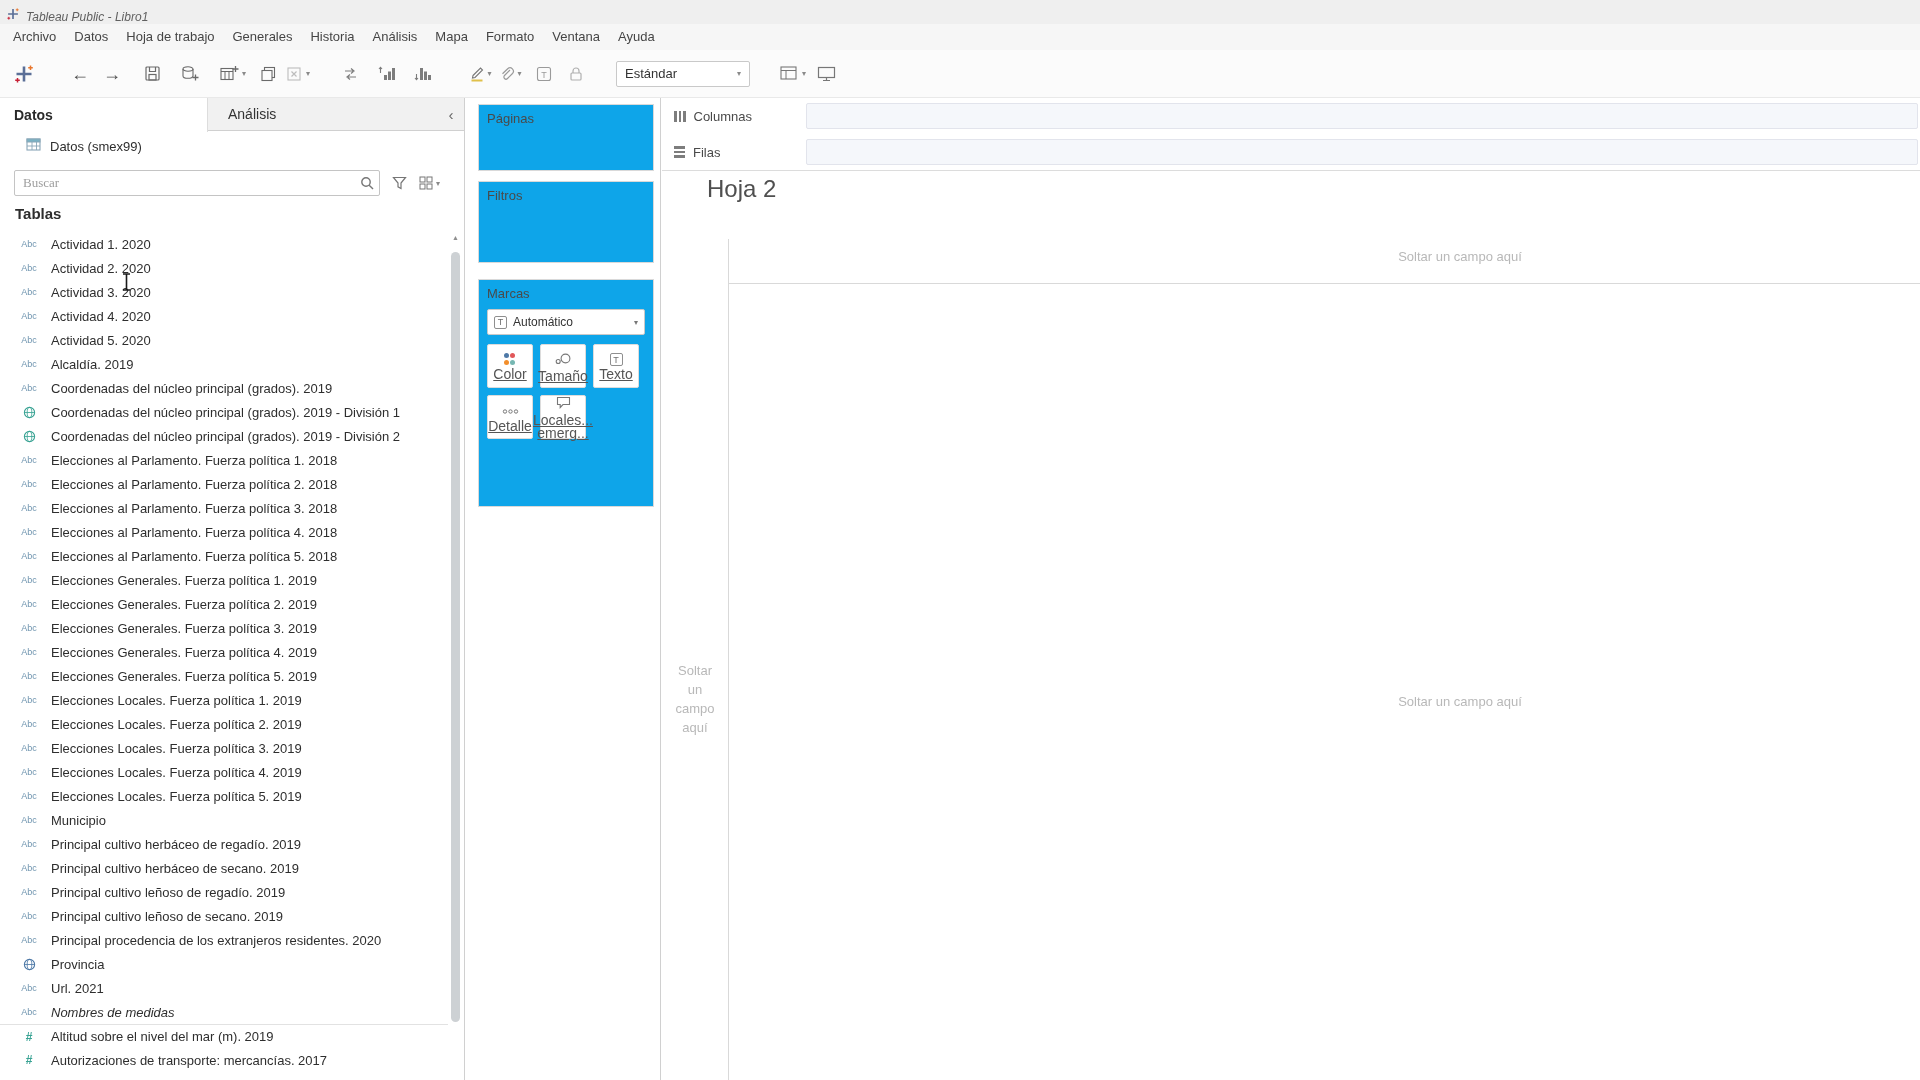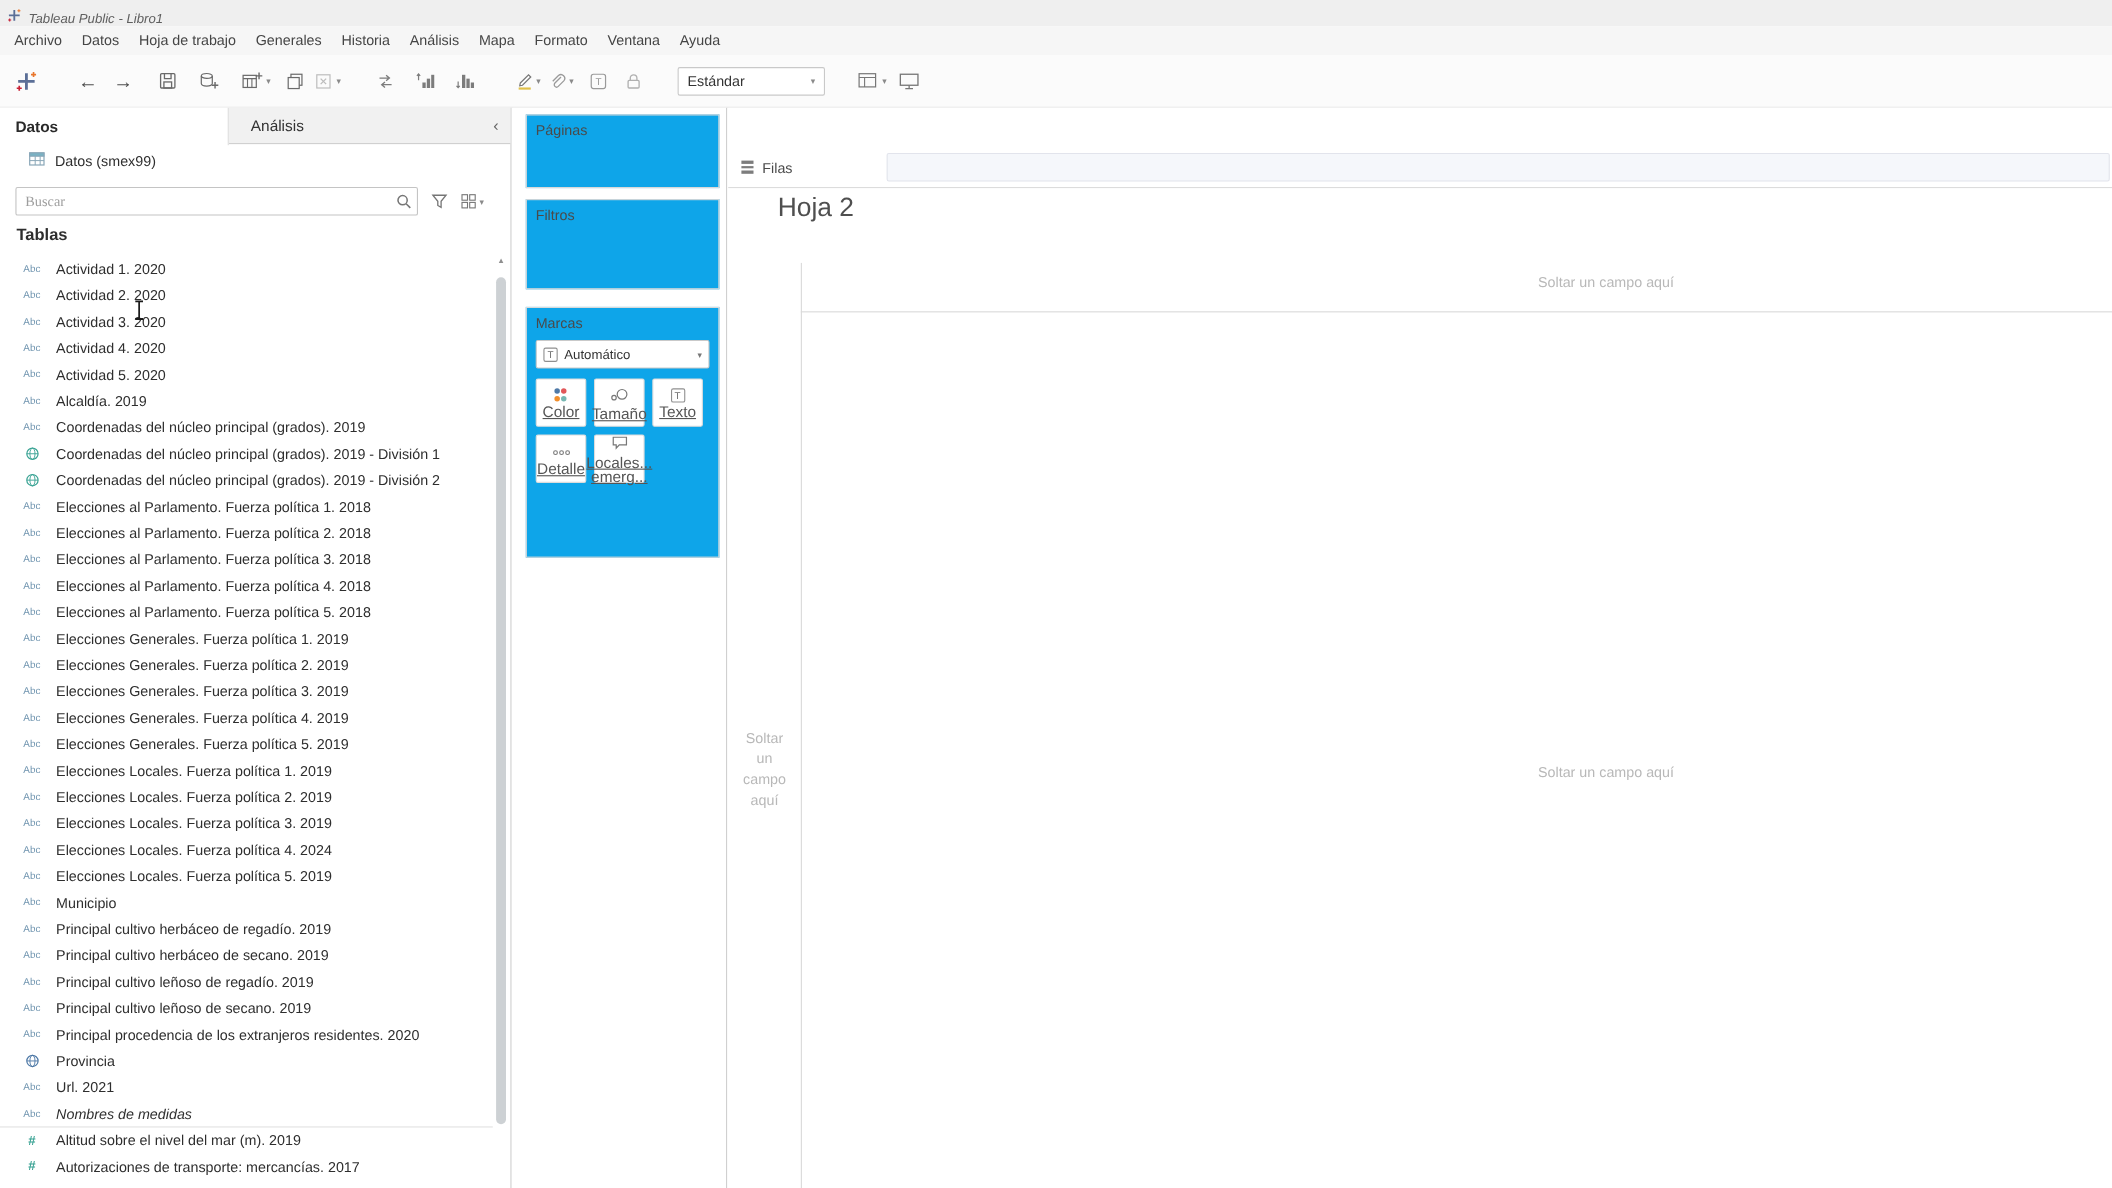--- a/index.html
+++ b/index.html
@@ -420,21 +420,21 @@
       <div class="frow">
         <span class="fic">
           <span class="abc">Abc</span>
         </span>
         <span class="flabel">Elecciones Locales. Fuerza política 3. 2019</span>
       </div>
       <div class="frow">
         <span class="fic">
           <span class="abc">Abc</span>
         </span>
-        <span class="flabel">Elecciones Locales. Fuerza política 4. 2024</span>
+        <span class="flabel">Elecciones Locales. Fuerza política 4. 2019</span>
       </div>
       <div class="frow">
         <span class="fic">
           <span class="abc">Abc</span>
         </span>
         <span class="flabel">Elecciones Locales. Fuerza política 5. 2019</span>
       </div>
       <div class="frow">
         <span class="fic">
           <span class="abc">Abc</span>
@@ -569,20 +569,31 @@
               <path d="M1.5 1.5 h12 v7 h-6.5 l-2.8 3 v-3 h-2.7 z" fill="none" stroke="#777" stroke-width="1.1"></path>
             </svg></span>
           <span class="lbl">Locales...</span>
           <span class="lbl">emerg...</span>
         </div>
       </div>
   </div>
 </div>
 
 <div class="main">
+  <div class="shelfrow cols">
+    <span class="shelf-label">
+      <span class="colbars">
+          <b></b>
+          <b></b>
+          <b></b>
+        </span>
+      <span>Columnas</span>
+    </span>
+    <span class="shelf-area"></span>
+  </div>
   <div class="shelfrow rows">
     <span class="shelf-label">
       <span class="rowbars">
           <b></b>
           <b></b>
           <b></b>
         </span>
       <span>Filas</span>
     </span>
     <span class="shelf-area"></span>

